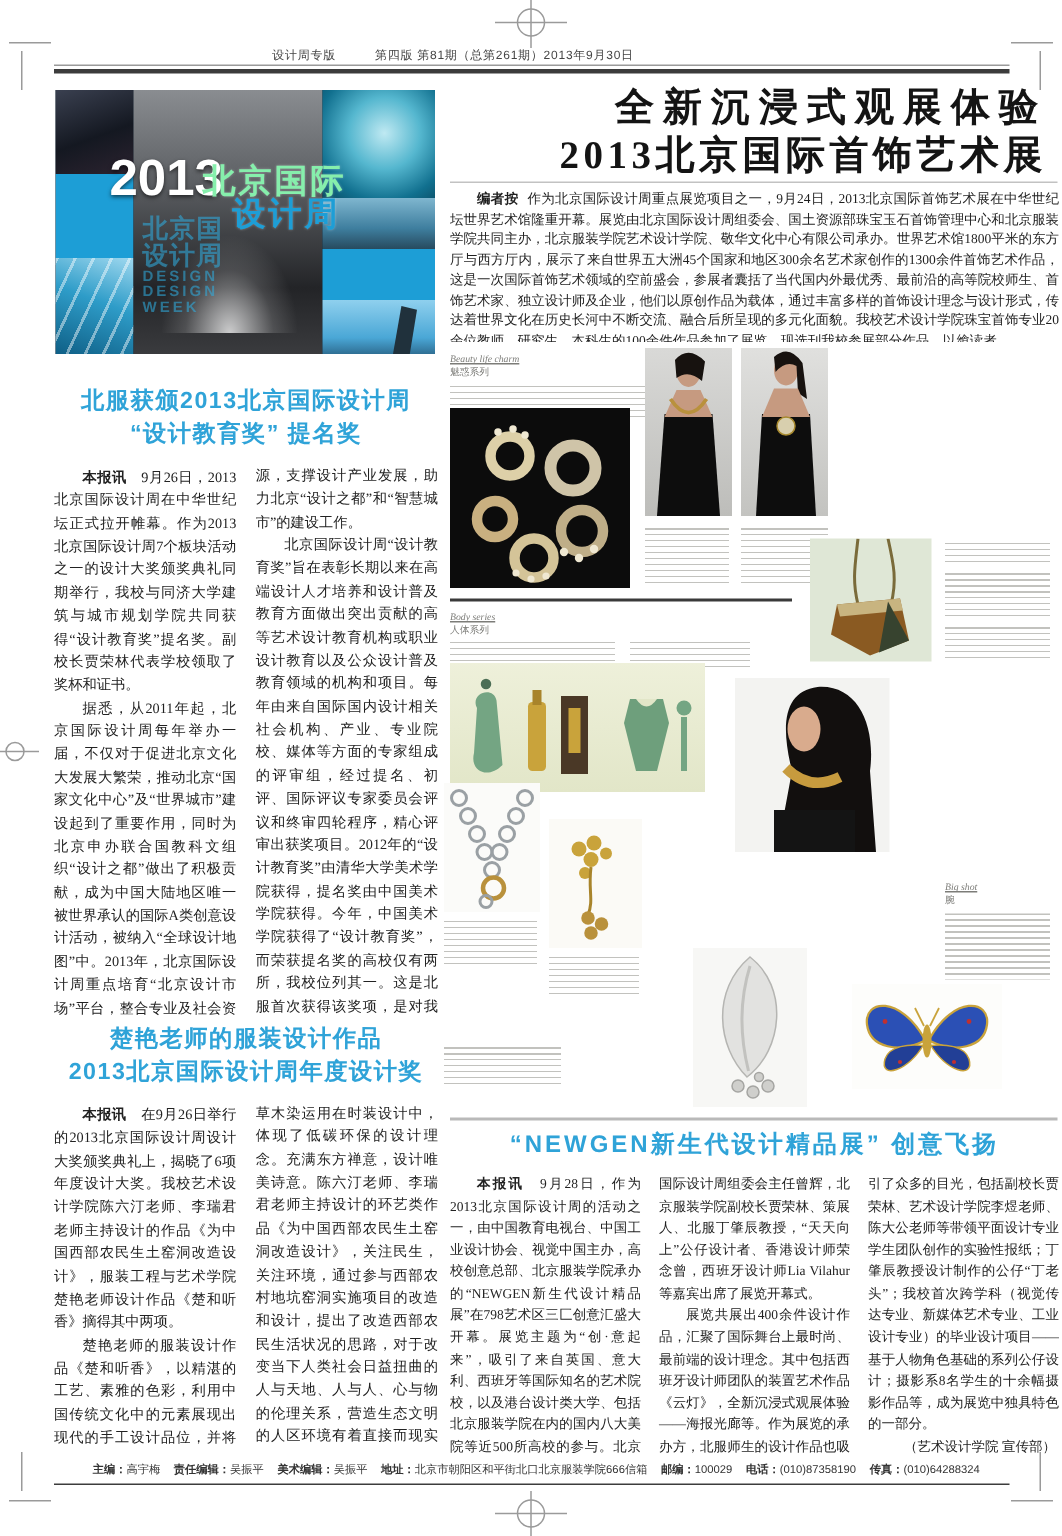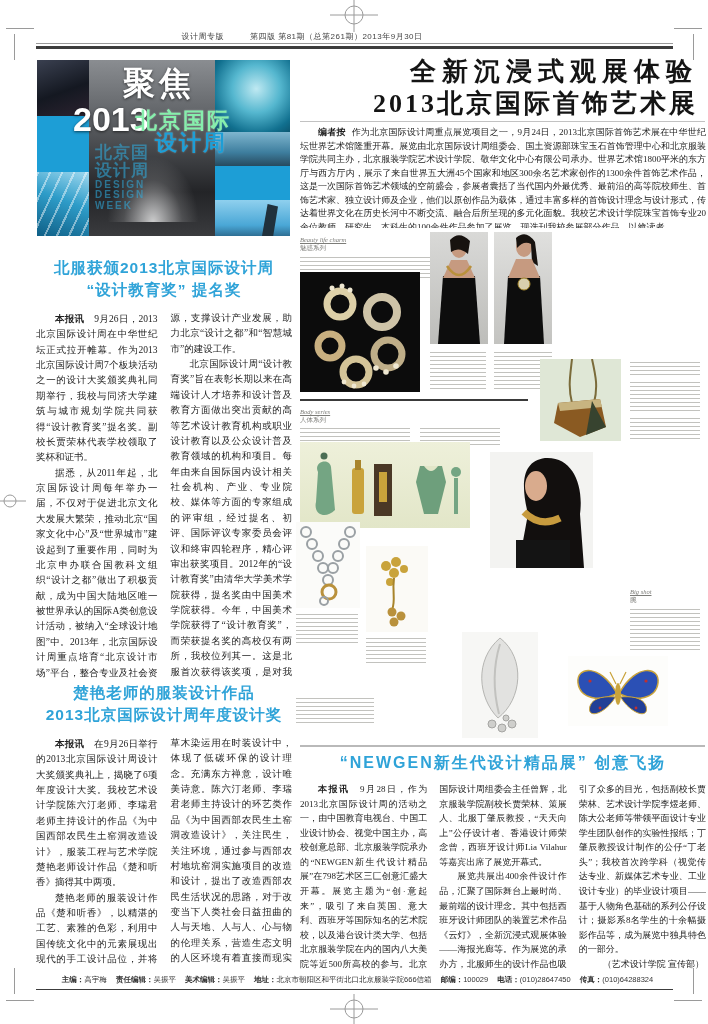--- a/index.html
+++ b/index.html
@@ -144,21 +144,20 @@
     <div class="tile t-strip"></div>
     <div class="tile t-blue2"></div>
     <div class="tile t-tower"></div>
     <div class="mh-wm">
       <span>北京国</span><br>
       <span>设计周</span>
       <span class="en">DESIGN</span>
       <span class="en">DESIGN</span>
       <span class="en">WEEK</span>
     </div>
-    <div class="mh-focus">聚焦</div>
     <div class="mh-year">2013</div>
     <div class="mh-t1">北京国际</div>
     <div class="mh-t2">设计周</div>
   </div>
 
   <div class="art" id="art1">
     <h2>
       <span>北服获颁2013北京国际设计周</span><br>
       <span>“设计教育奖” 提名奖</span>
     </h2>
@@ -387,18 +386,18 @@
       <p class="byline">（艺术设计学院 宣传部）</p>
     </div>
   </div>
 
   <div class="footer">
     <b>主编：</b><span>高宇梅</span>
     <b>责任编辑：</b><span>吴振平</span>
     <b>美术编辑：</b><span>吴振平</span>
     <b>地址：</b><span>北京市朝阳区和平街北口北京服装学院666信箱</span>
     <b>邮编：</b><span>100029</span>
-    <b>电话：</b><span>(010)28647450</span>
+    <b>电话：</b><span>(010)87358190</span>
     <b>传真：</b><span>(010)64288324</span>
   </div>
   <div class="foot-rule"></div>
 
 </div>
 
 </body></html>

